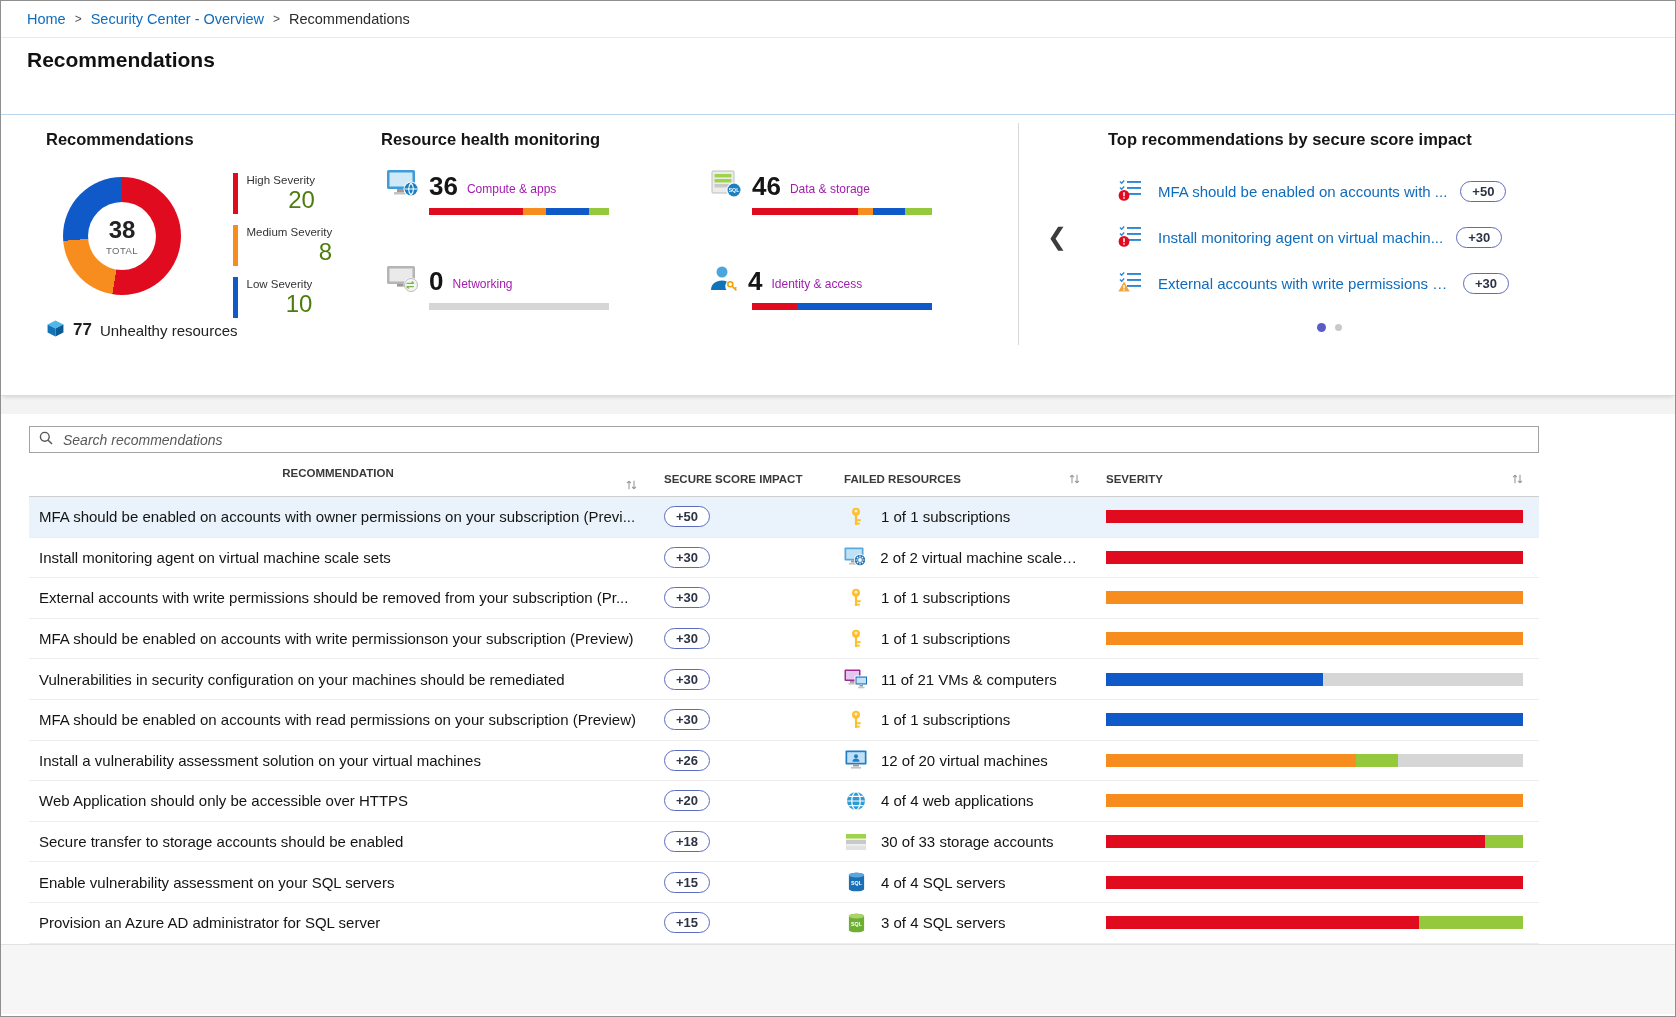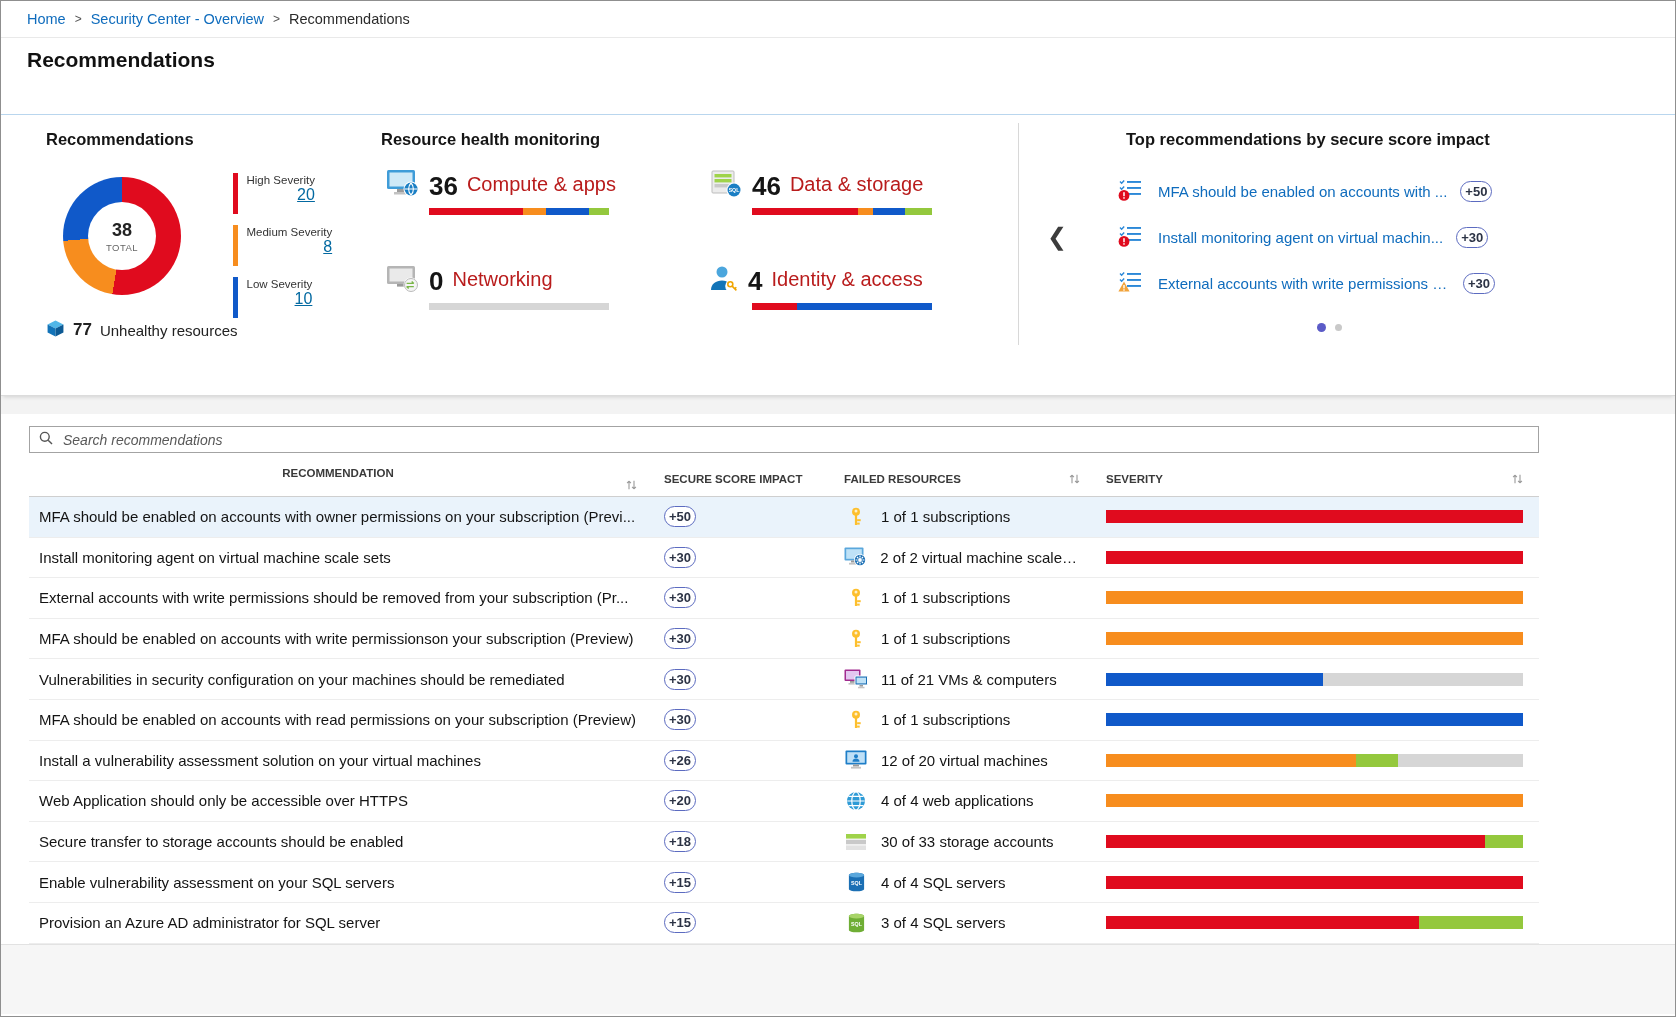--- a/index.html
+++ b/index.html
@@ -26,59 +26,59 @@
   .title-row { height: 76px; padding: 10px 26px 0; }
   .title-row h1 { margin: 0; font-size: 21px; font-weight: 700; color: #111; }
   .divider { border-top: 1px solid #b9d6ee; }
 
   
   .dashboard { position: relative; height: 281px; background: #fff;
     border-bottom: 1px solid #dcdcdc; box-shadow: 0 3px 4px -2px rgba(0,0,0,.14); }
   .card-title { position: absolute; font-size: 16.5px; font-weight: 700; color: #151515; margin: 0; }
   #recTitle { left: 45px; top: 15px; }
   #healthTitle { left: 380px; top: 15px; }
-  #topTitle { left: 1107px; top: 15px; margin-left: 18px; }
+  #topTitle { left: 1107px; top: 15px; }
 
   .donut { width: 118px; height: 118px; border-radius: 50%;
     position: absolute; left: 62px; top: 62px; }
   .donut::after { content: ""; position: absolute; inset: 25px; background: #fff; border-radius: 50%; }
   .donut-center { position: absolute; inset: 0; z-index: 2; display: flex;
     flex-direction: column; align-items: center; justify-content: center; }
-  .donut-total { font-size: 18px; font-weight: 700; color: #222; }
+  .donut-total { font-size: 24px; font-weight: 700; color: #222; }
   .donut-total-label { font-size: 9.5px; color: #666; letter-spacing: .5px; margin-top: 1px; }
 
   .legend { position: absolute; left: 232px; top: 58px; text-align: right; }
   .legend-item { display: flex; gap: 9px; margin-bottom: 11px; }
   .legend-bar { width: 4.5px; height: 41px; }
   .legend-label { font-size: 11.5px; color: #333; margin-top: 1px; }
-  .legend-value { font-size: 16px; color: #0369a1; line-height: 1.15; text-decoration: underline; }
+  .legend-value { font-size: 24px; color: #4d7c0f; line-height: 1.15; }
 
   .unhealthy { position: absolute; left: 45px; top: 204px;
     display: flex; align-items: center; gap: 8px; font-size: 15px; color: #222; }
   .unhealthy-count { font-size: 17px; font-weight: 700; }
 
   .health-grid { position: absolute; left: 385px; top: 48px;
     display: grid; grid-template-columns: 323px 323px; grid-row-gap: 43px; }
   .hi-top { display: flex; align-items: flex-end; gap: 9px; height: 36px; }
   .hi-icon { display: flex; align-items: flex-end; }
   .hi-count { font-size: 26px; font-weight: 600; line-height: 1; color: #151515; }
-  .hi-label { font-size: 20px; color: #b91c1c; padding-bottom: 3px; }
+  .hi-label { font-size: 12px; color: #a21caf; padding-bottom: 3px; }
   .hi-bar { margin: 9px 0 0 43px; width: 180px; height: 7px; display: flex; overflow: hidden; }
   .seg { height: 100%; }
 
   .dash-vline { position: absolute; left: 1017px; top: 8px; height: 222px; width: 1px; background: #d8d8d8; }
   .chevron { position: absolute; left: 1042px; top: 104px; font-size: 24px; color: #3c3c3c;
     background: none; border: none; cursor: pointer; padding: 4px; font-family: inherit; }
 
   .top-recs { position: absolute; left: 1117px; top: 62px; display: flex; flex-direction: column; gap: 17px; }
   .top-rec { display: flex; align-items: center; gap: 13px; }
   .tr-link { color: #0f6cbd; font-size: 15px; max-width: 292px; white-space: nowrap;
     overflow: hidden; text-overflow: ellipsis; cursor: pointer; }
   .pill { display: inline-block; border: 1px solid #5c6bc0; border-radius: 12px;
-    padding: 2px 4px; font-size: 13px; font-weight: 600; color: #2c3345; background: #fff; white-space: nowrap; }
+    padding: 2px 11px; font-size: 13px; font-weight: 600; color: #2c3345; background: #fff; white-space: nowrap; }
 
   .dots { position: absolute; left: 1316px; top: 208px; display: flex; align-items: center; gap: 9px; }
   .dot { width: 7px; height: 7px; border-radius: 50%; background: #c9c9c9; cursor: pointer; }
   .dot.active { width: 9px; height: 9px; background: #5b5bc7; }
 
   .gap-strip { height: 18px; background: #f3f3f3; }
 
   
   .table-wrap { width: 1510px; margin: 12px 0 0 28px; }
   .searchbox { border: 1px solid #a3a3a3; height: 27px; display: flex; align-items: center;

